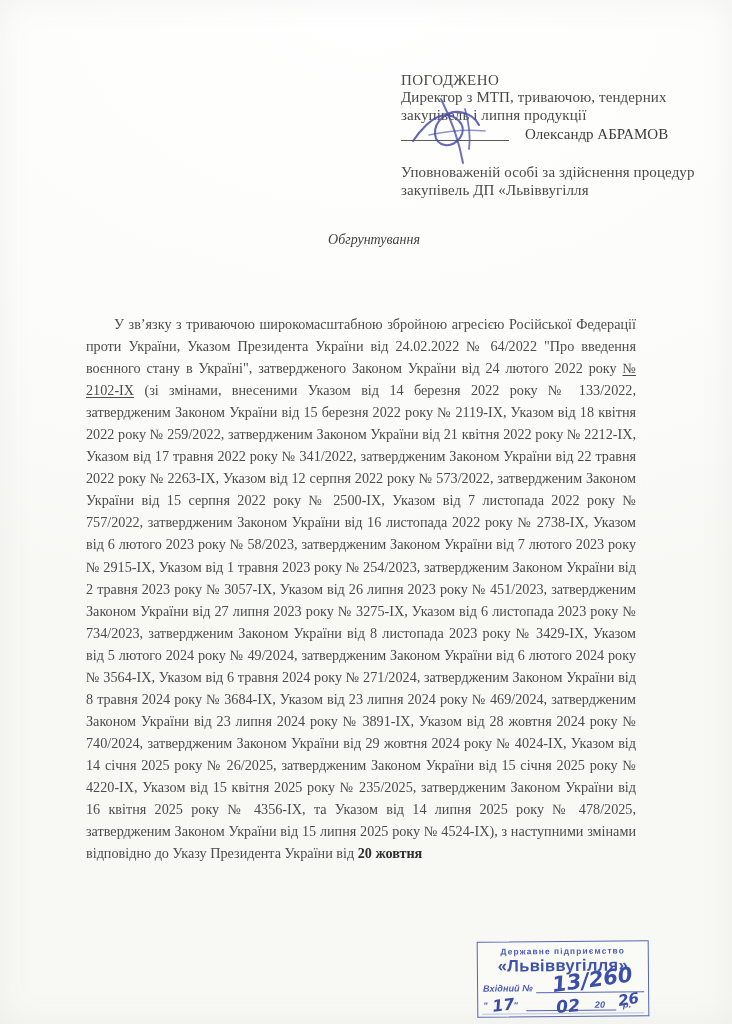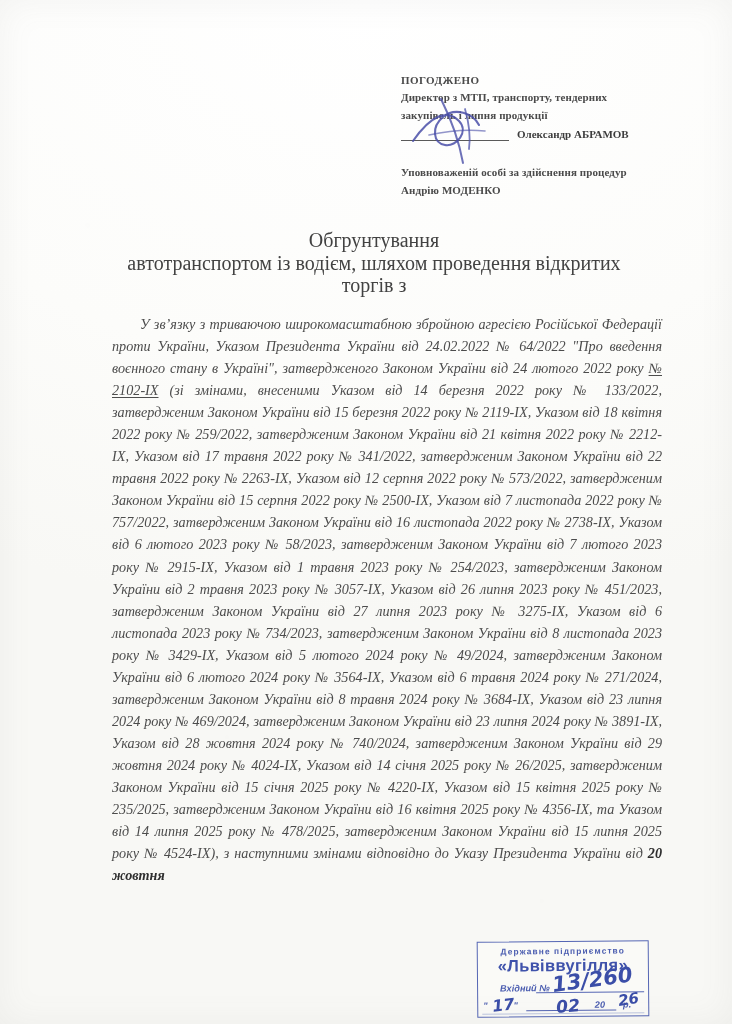--- a/index.html
+++ b/index.html
@@ -44,43 +44,42 @@
     pointer-events: none;
     box-shadow: inset 0 0 34px rgba(120,120,110,.08);
   }
 
   
   .approval {
     position: absolute;
     left: 401px;
     top: 72px;
     width: 300px;
-    font-size: 11px;
+    font-size: 15px;
     line-height: 17.4px;
     color: #4a4a4a;
-    font-weight: bold;
   }
   .approval .ap-line { white-space: nowrap; letter-spacing: .1px; }
   .approval .ap-head { letter-spacing: .4px; }
 
   .sig-row {
     position: relative;
     height: 20px;
     margin-top: 1px;
   }
   .sig-rule {
     position: absolute;
     left: 0;
     top: 15px;
     width: 108px;
     border-bottom: 1.1px solid #5a5a5a;
   }
   .sig-name {
     position: absolute;
-    left: 116px;
+    left: 124px;
     top: 1px;
     white-space: nowrap;
     color: #3d3d3d;
   }
   .signature-ink {
     position: absolute;
     left: 6px;
     top: -34px;
     width: 128px;
     height: 78px;
@@ -89,39 +88,39 @@
 
   .approval-gap { height: 19px; }
 
   
   .doc-title {
     position: absolute;
     left: 100px;
     top: 229px;
     width: 548px;
     text-align: center;
-    font-size: 20px;
+    font-size: 14px;
     line-height: 22.6px;
     color: #424242;
+    font-style: italic;
   }
   .doc-title .t-main { display: block; }
 
   
   .body-text {
     position: absolute;
-    left: 112px;
+    left: 86px;
     top: 313px;
     width: 550px;
     font-size: 14.2px;
     line-height: 22.05px;
     text-align: justify;
     text-indent: 28px;
     color: #4c4c4c;
     hyphens: none;
-    font-style: italic;
   }
   .body-text b { font-weight: 700; color: #2f2f2f; }
   .body-text .u { text-decoration: underline; text-underline-offset: 2px; }
 
   
   .stamp {
     position: absolute;
     left: 477px;
     top: 941px;
     width: 172px;
@@ -153,21 +152,21 @@
     letter-spacing: .3px;
     color: #3f52ab;
   }
   .stamp-row {
     position: absolute;
     font-size: 9.2px;
     font-weight: 700;
     font-style: italic;
     color: #4b5db0;
   }
-  .stamp-inno { left: 22px; top: 41px; }
+  .stamp-inno { left: 5px; top: 41px; }
   .stamp-rule1 {
     position: absolute;
     left: 58px; top: 50px; width: 108px;
     border-bottom: 1.1px solid #5566b4;
   }
   .stamp-daylabel { left: 5px; top: 58px; }
   .stamp-rule2 {
     position: absolute;
     left: 48px; top: 68px; width: 90px;
     border-bottom: 1.1px solid #5566b4;
@@ -200,43 +199,42 @@
   .hand-yr   { left: 140px; top: 49px;  font-size: 15px; transform: rotate(-8deg); }
 </style>
 </head>
 <body>
 
 <div class="page">
   <div class="scan-noise"></div>
 
   <div class="approval">
     <div class="ap-line ap-head">ПОГОДЖЕНО</div>
-    <div class="ap-line">Директор з МТП, транспорту, тендерних</div>
+    <div class="ap-line">Директор з МТП, триваючою, тендерних</div>
     <div class="ap-line">закупівель і липня продукції</div>
 
     <div class="sig-row">
       <div class="sig-rule"></div>
       <div class="sig-name">Олександр  АБРАМОВ</div>
       <svg class="signature-ink" viewBox="0 0 128 78">
         <path d="M6 50 C24 24, 40 18, 52 30 C62 40, 50 56, 38 54 C26 52, 24 36, 36 26 C48 16, 66 22, 72 34" fill="none" stroke="#4a4fa8" stroke-width="2.1" stroke-linecap="round" opacity=".85"></path>
         <path d="M34 8 C44 28, 52 50, 56 72" fill="none" stroke="#4a4fa8" stroke-width="2" stroke-linecap="round" opacity=".8"></path>
         <path d="M58 18 C62 32, 64 44, 62 58" fill="none" stroke="#4a4fa8" stroke-width="1.8" stroke-linecap="round" opacity=".75"></path>
         <path d="M22 44 C40 40, 58 38, 78 40" fill="none" stroke="#4a4fa8" stroke-width="1.6" stroke-linecap="round" opacity=".6"></path>
       </svg>
     </div>
 
     <div class="approval-gap"></div>
 
     <div class="ap-line">Уповноваженій особі за здійснення процедур</div>
-    <div class="ap-line">Андрію МОДЕНКО</div>
+    <div class="ap-line">закупівель  ДП «Львіввугілля</div>
   </div>
 
   <div class="doc-title">
     <span class="t-main">Обгрунтування</span>
-    <span class="t-main">автотранспортом із водієм, шляхом проведення відкритих торгів з</span>
   </div>
 
   <div class="body-text" id="body-paragraph"><span>У зв’язку з триваючою широкомасштабною збройною агресією Російської Федерації проти України, Указом Президента України від 24.02.2022 № 64/2022 "Про введення воєнного стану в Україні", затвердженого Законом України від 24 лютого 2022 року </span><span class="u">№ 2102-IX</span><span> (зі змінами, внесеними Указом від 14 березня 2022 року № 133/2022, затвердженим Законом України від 15 березня 2022 року № 2119-IX, Указом від 18 квітня 2022 року № 259/2022, затвердженим Законом України від 21 квітня 2022 року № 2212-IX, Указом від 17 травня 2022 року № 341/2022, затвердженим Законом України від 22 травня 2022 року № 2263-IX, Указом від 12 серпня 2022 року № 573/2022, затвердженим Законом України від 15 серпня 2022 року № 2500-IX, Указом від 7 листопада 2022 року № 757/2022, затвердженим Законом України від 16 листопада 2022 року № 2738-IX, Указом від 6 лютого 2023 року № 58/2023, затвердженим Законом України від 7 лютого 2023 року № 2915-IX, Указом від 1 травня 2023 року № 254/2023, затвердженим Законом України від 2 травня 2023 року № 3057-IX, Указом від 26 липня 2023 року № 451/2023, затвердженим Законом України від 27 липня 2023 року № 3275-IX, Указом від 6 листопада 2023 року № 734/2023, затвердженим Законом України від 8 листопада 2023 року № 3429-IX, Указом від 5 лютого 2024 року № 49/2024, затвердженим Законом України від 6 лютого 2024 року № 3564-IX, Указом від 6 травня 2024 року № 271/2024, затвердженим Законом України від 8 травня 2024 року № 3684-IX, Указом від 23 липня 2024 року № 469/2024, затвердженим Законом України від 23 липня 2024 року № 3891-IX, Указом від 28 жовтня 2024 року № 740/2024, затвердженим Законом України від 29 жовтня 2024 року № 4024-IX, Указом від 14 січня 2025 року № 26/2025, затвердженим Законом України від 15 січня 2025 року № 4220-IX, Указом від 15 квітня 2025 року № 235/2025, затвердженим Законом України від 16 квітня 2025 року № 4356-IX, та Указом від 14 липня 2025 року № 478/2025, затвердженим Законом України від 15 липня 2025 року № 4524-IX), з наступними змінами відповідно до Указу Президента України від </span><b>20 жовтня</b></div>
 
   <div class="stamp">
     <div class="stamp-org1">Державне підприємство</div>
     <div class="stamp-org2">«Львіввугілля»</div>
 
     <div class="stamp-row stamp-inno">Вхідний №</div>
     <div class="stamp-rule1"></div>

